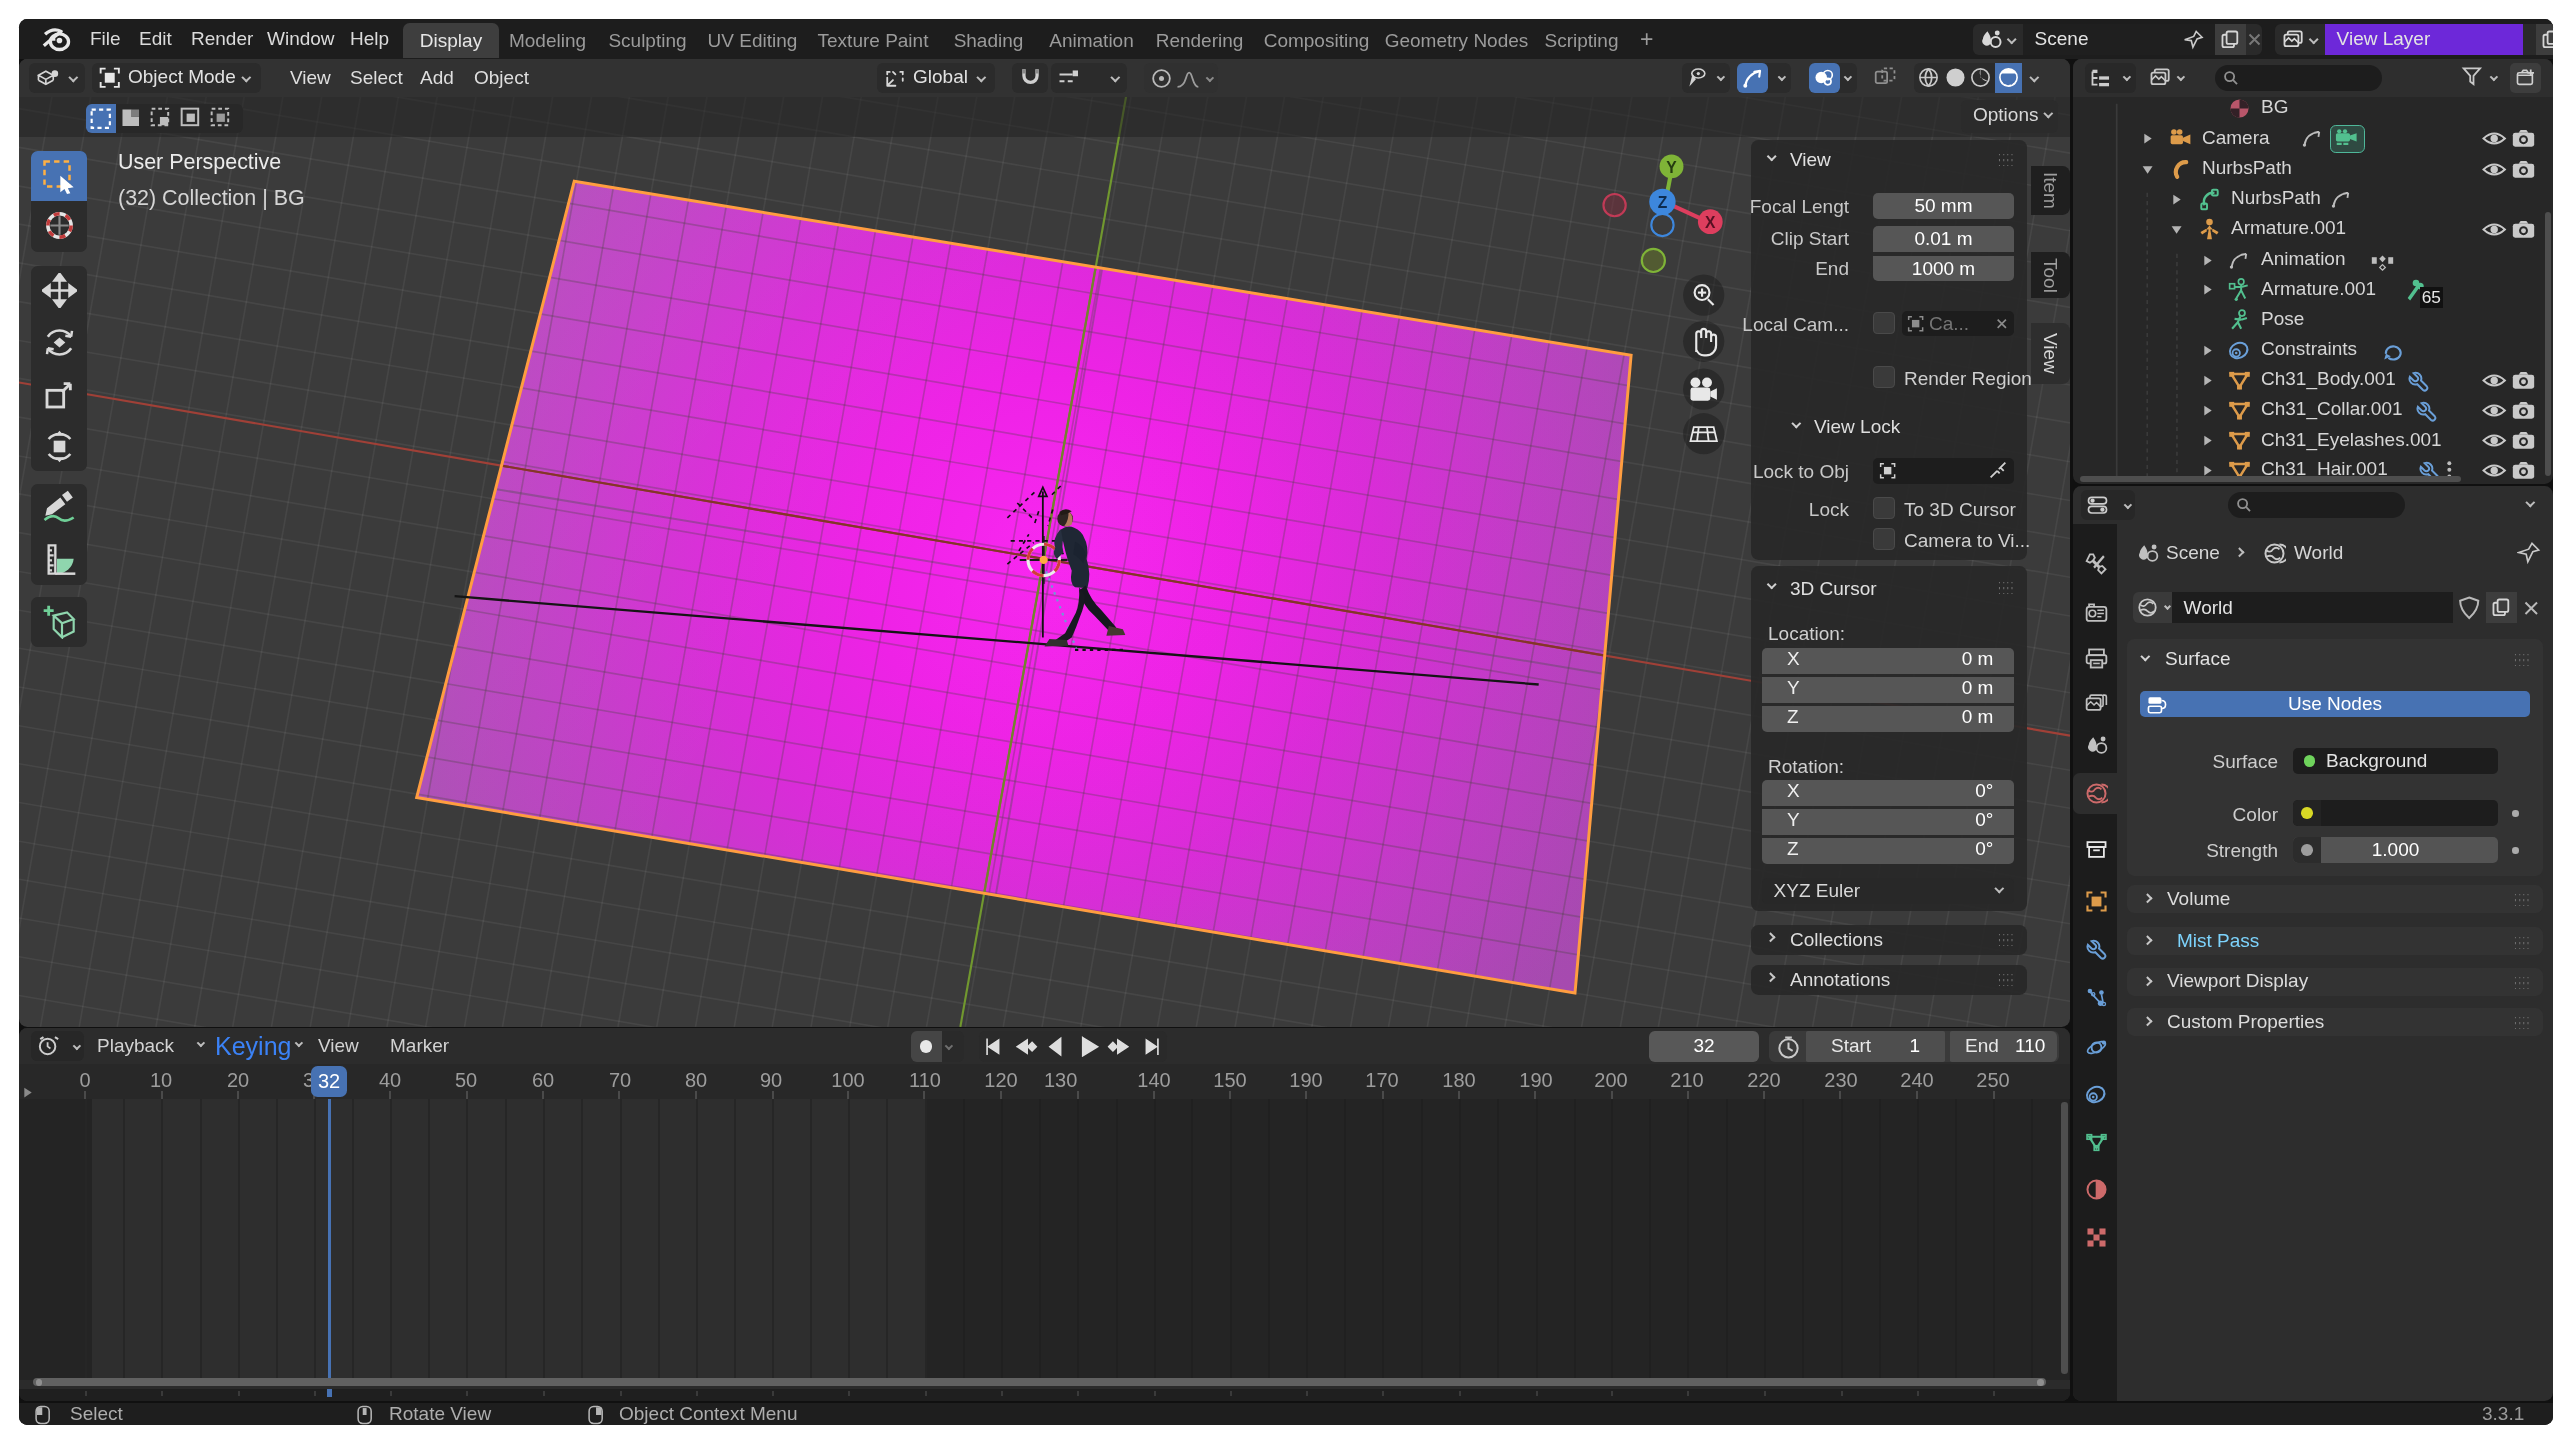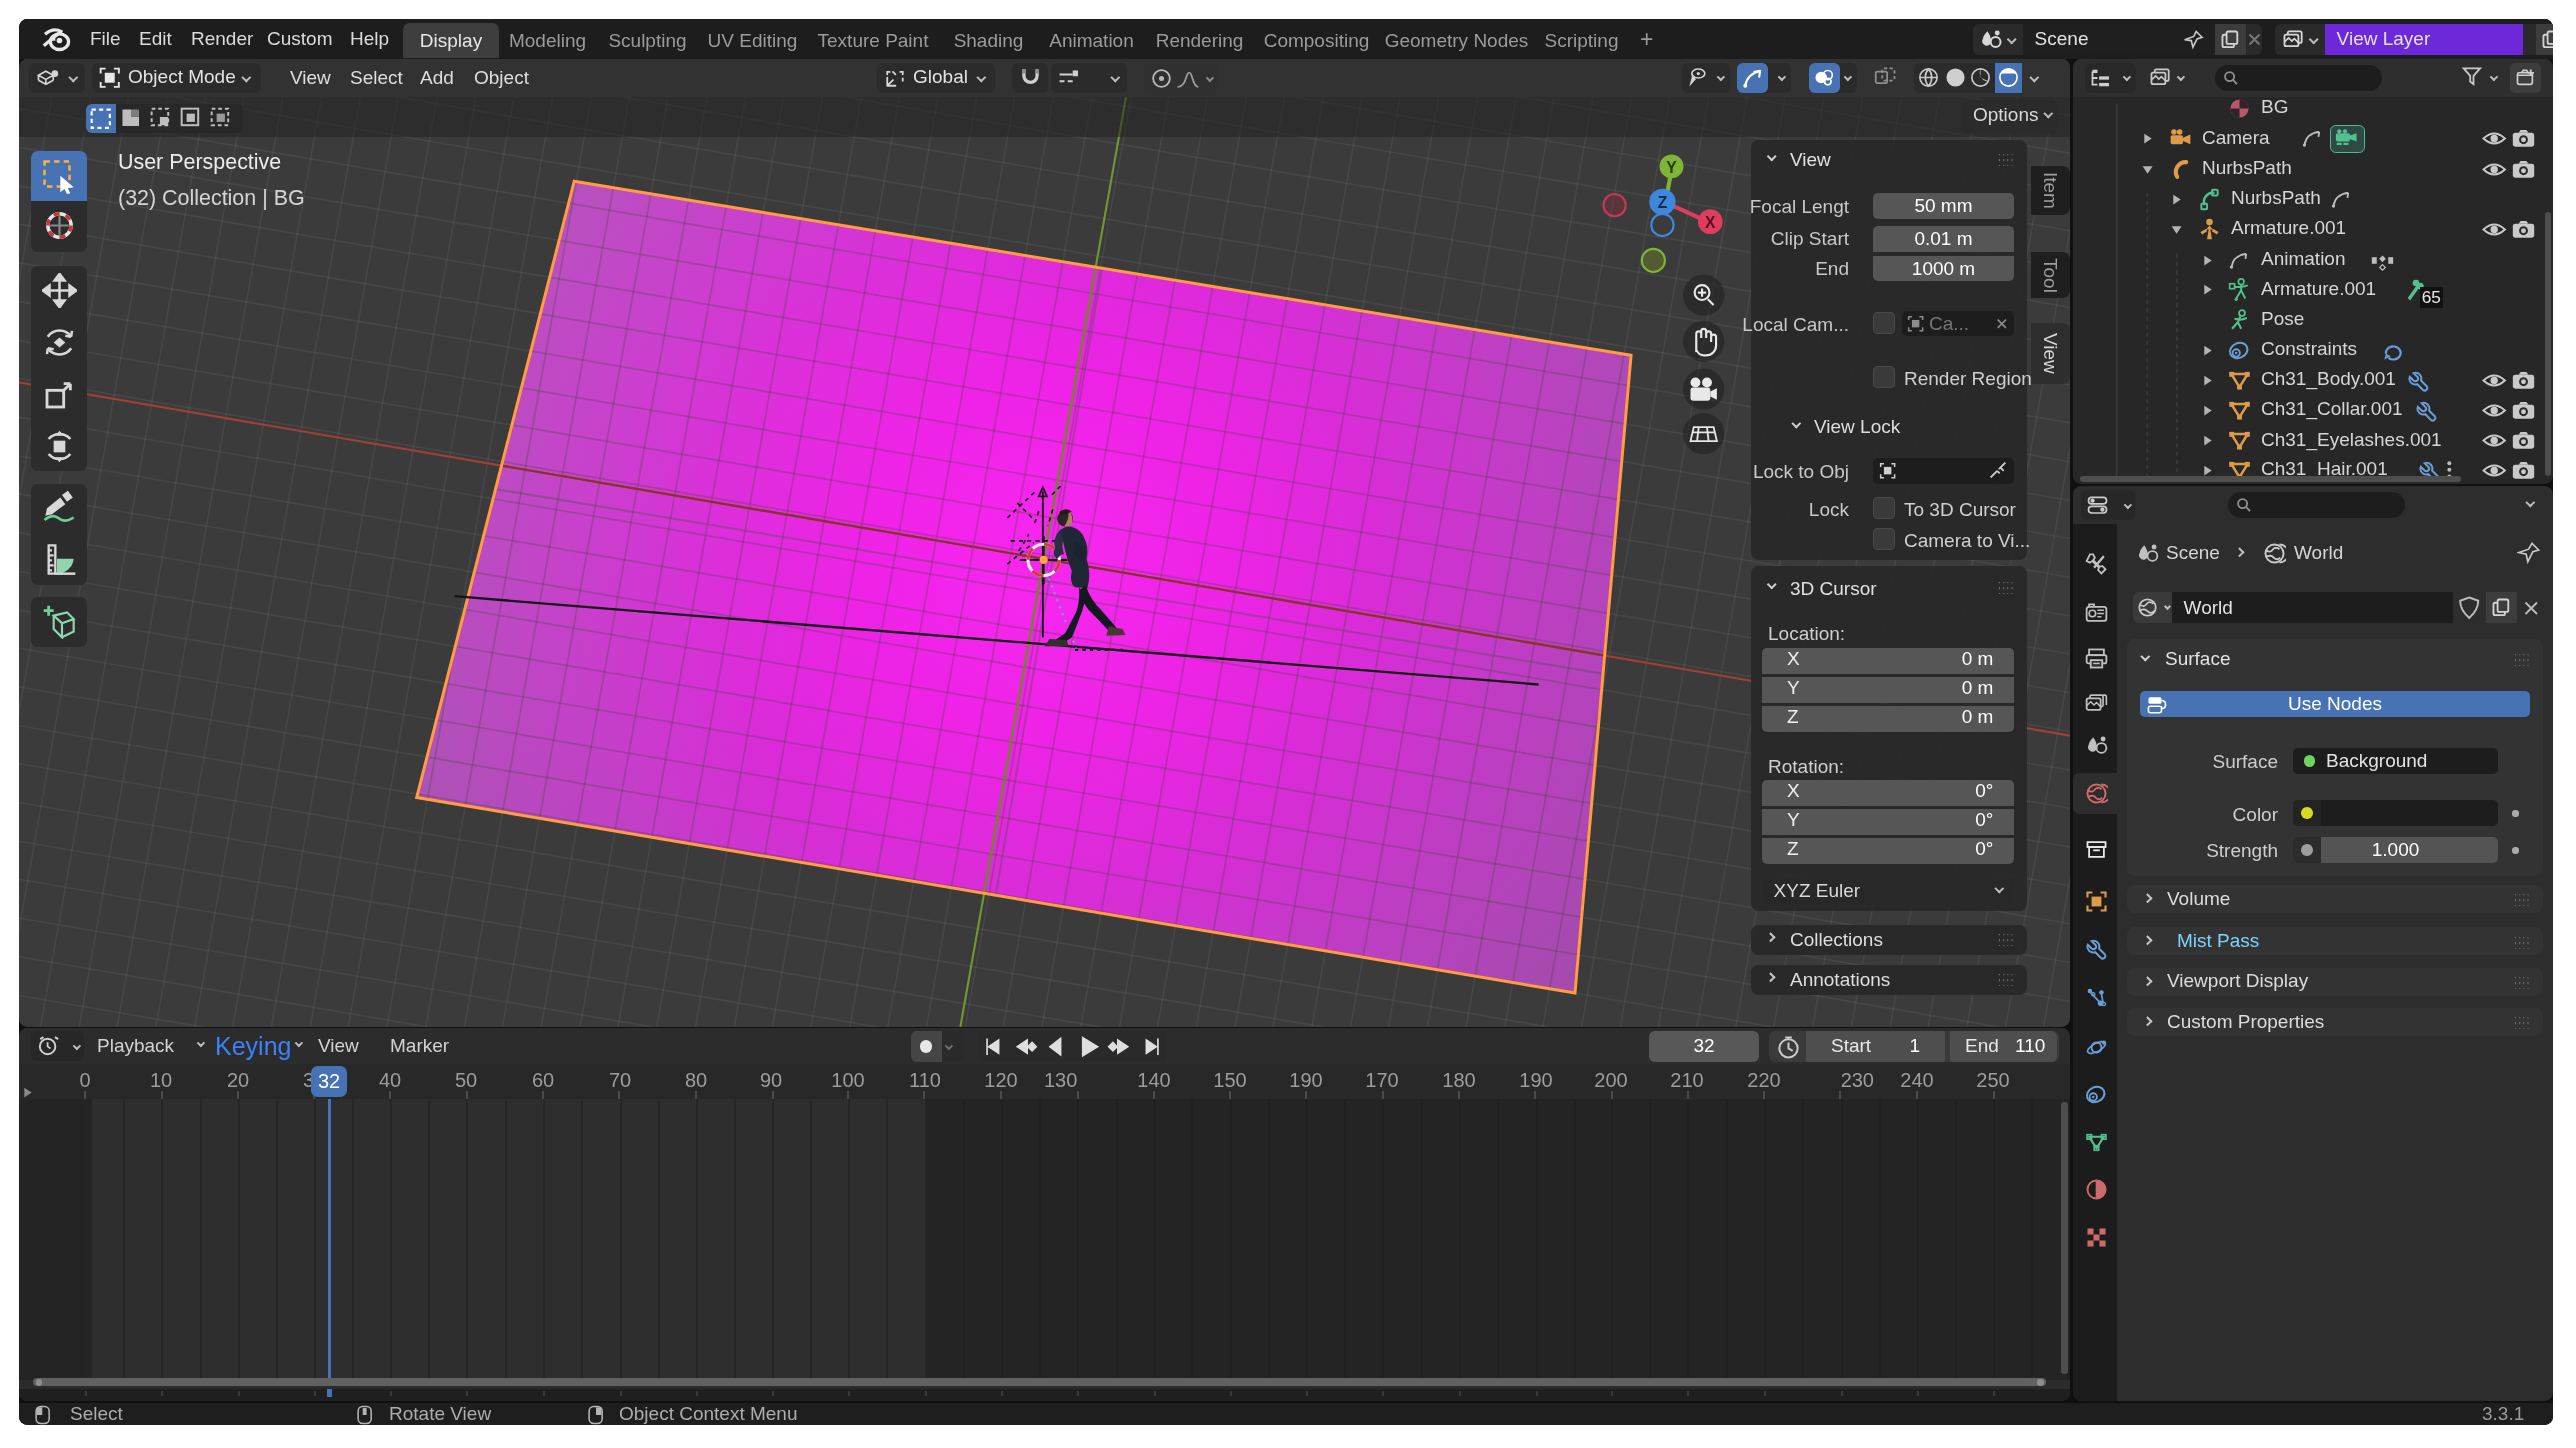--- a/index.html
+++ b/index.html
@@ -32,21 +32,21 @@
 <div id="win">
   <div id="topbar">
     <svg style="position:absolute;left:23px;top:6.6px" width="30" height="26.4" viewBox="0 0 36 32">
       <ellipse cx="21" cy="19" rx="11" ry="9.5" fill="none" stroke="#e8e8e8" stroke-width="4"></ellipse>
       <circle cx="21" cy="17.5" r="3.4" fill="#e8e8e8"></circle>
       <path d="M2 24 L14 13.5 L14 18 M3.5 10 Q13 1.5 23 6.5 L15 13" stroke="#e8e8e8" stroke-width="4" fill="none" stroke-linejoin="round"></path>
     </svg>
     <div class="menu" style="left:71px">File</div>
     <div class="menu" style="left:120px">Edit</div>
     <div class="menu" style="left:172px">Render</div>
-    <div class="menu" style="left:248px">Custom</div>
+    <div class="menu" style="left:248px">Window</div>
     <div class="menu" style="left:331px">Help</div>
     <div class="wtab on" style="left:384px;width:96px">Display</div>
     <div class="wtab" style="left:479px;width:99px">Modeling</div>
     <div class="wtab" style="left:578px;width:101px">Sculpting</div>
     <div class="wtab" style="left:679px;width:109px">UV Editing</div>
     <div class="wtab" style="left:788px;width:132px">Texture Paint</div>
     <div class="wtab" style="left:920px;width:99px">Shading</div>
     <div class="wtab" style="left:1019px;width:107px">Animation</div>
     <div class="wtab" style="left:1126px;width:109px">Rendering</div>
     <div class="wtab" style="left:1235px;width:125px">Compositing</div>
@@ -1126,21 +1126,21 @@
     <div style="position:absolute;left:1407px;top:41px;width:66px;text-align:center;font-size:20px;color:#9d9d9d">180</div>
     <div style="position:absolute;left:1439px;top:63px;width:1.7px;height:8.3px;background:#4a4a4a"></div>
     <div style="position:absolute;left:1484px;top:41px;width:66px;text-align:center;font-size:20px;color:#9d9d9d">190</div>
     <div style="position:absolute;left:1515px;top:63px;width:1.7px;height:8.3px;background:#4a4a4a"></div>
     <div style="position:absolute;left:1559px;top:41px;width:66px;text-align:center;font-size:20px;color:#9d9d9d">200</div>
     <div style="position:absolute;left:1592px;top:63px;width:1.7px;height:8.3px;background:#4a4a4a"></div>
     <div style="position:absolute;left:1635px;top:41px;width:66px;text-align:center;font-size:20px;color:#9d9d9d">210</div>
     <div style="position:absolute;left:1668px;top:63px;width:1.7px;height:8.3px;background:#4a4a4a"></div>
     <div style="position:absolute;left:1712px;top:41px;width:66px;text-align:center;font-size:20px;color:#9d9d9d">220</div>
     <div style="position:absolute;left:1744px;top:63px;width:1.7px;height:8.3px;background:#4a4a4a"></div>
-    <div style="position:absolute;left:1789px;top:41px;width:66px;text-align:right;font-size:20px;color:#9d9d9d">230</div>
+    <div style="position:absolute;left:1789px;top:41px;width:66px;text-align:center;font-size:20px;color:#9d9d9d">230</div>
     <div style="position:absolute;left:1820px;top:63px;width:1.7px;height:8.3px;background:#4a4a4a"></div>
     <div style="position:absolute;left:1865px;top:41px;width:66px;text-align:center;font-size:20px;color:#9d9d9d">240</div>
     <div style="position:absolute;left:1897px;top:63px;width:1.7px;height:8.3px;background:#4a4a4a"></div>
     <div style="position:absolute;left:1941px;top:41px;width:66px;text-align:center;font-size:20px;color:#9d9d9d">250</div>
     <div style="position:absolute;left:1974px;top:63px;width:1.7px;height:8.3px;background:#4a4a4a"></div>
     <div style="position:absolute;left:0;top:71px;width:2051px;height:281px;background:#242424"></div>
     <div style="position:absolute;left:73px;top:71px;width:833px;height:281px;background:#2e2e2e"></div>
     <div style="position:absolute;left:66px;top:71px;width:1.7px;height:281px;background:#262626"></div>
     <div style="position:absolute;left:104px;top:71px;width:1.7px;height:281px;background:#262626"></div>
     <div style="position:absolute;left:142px;top:71px;width:1.7px;height:281px;background:#262626"></div>

